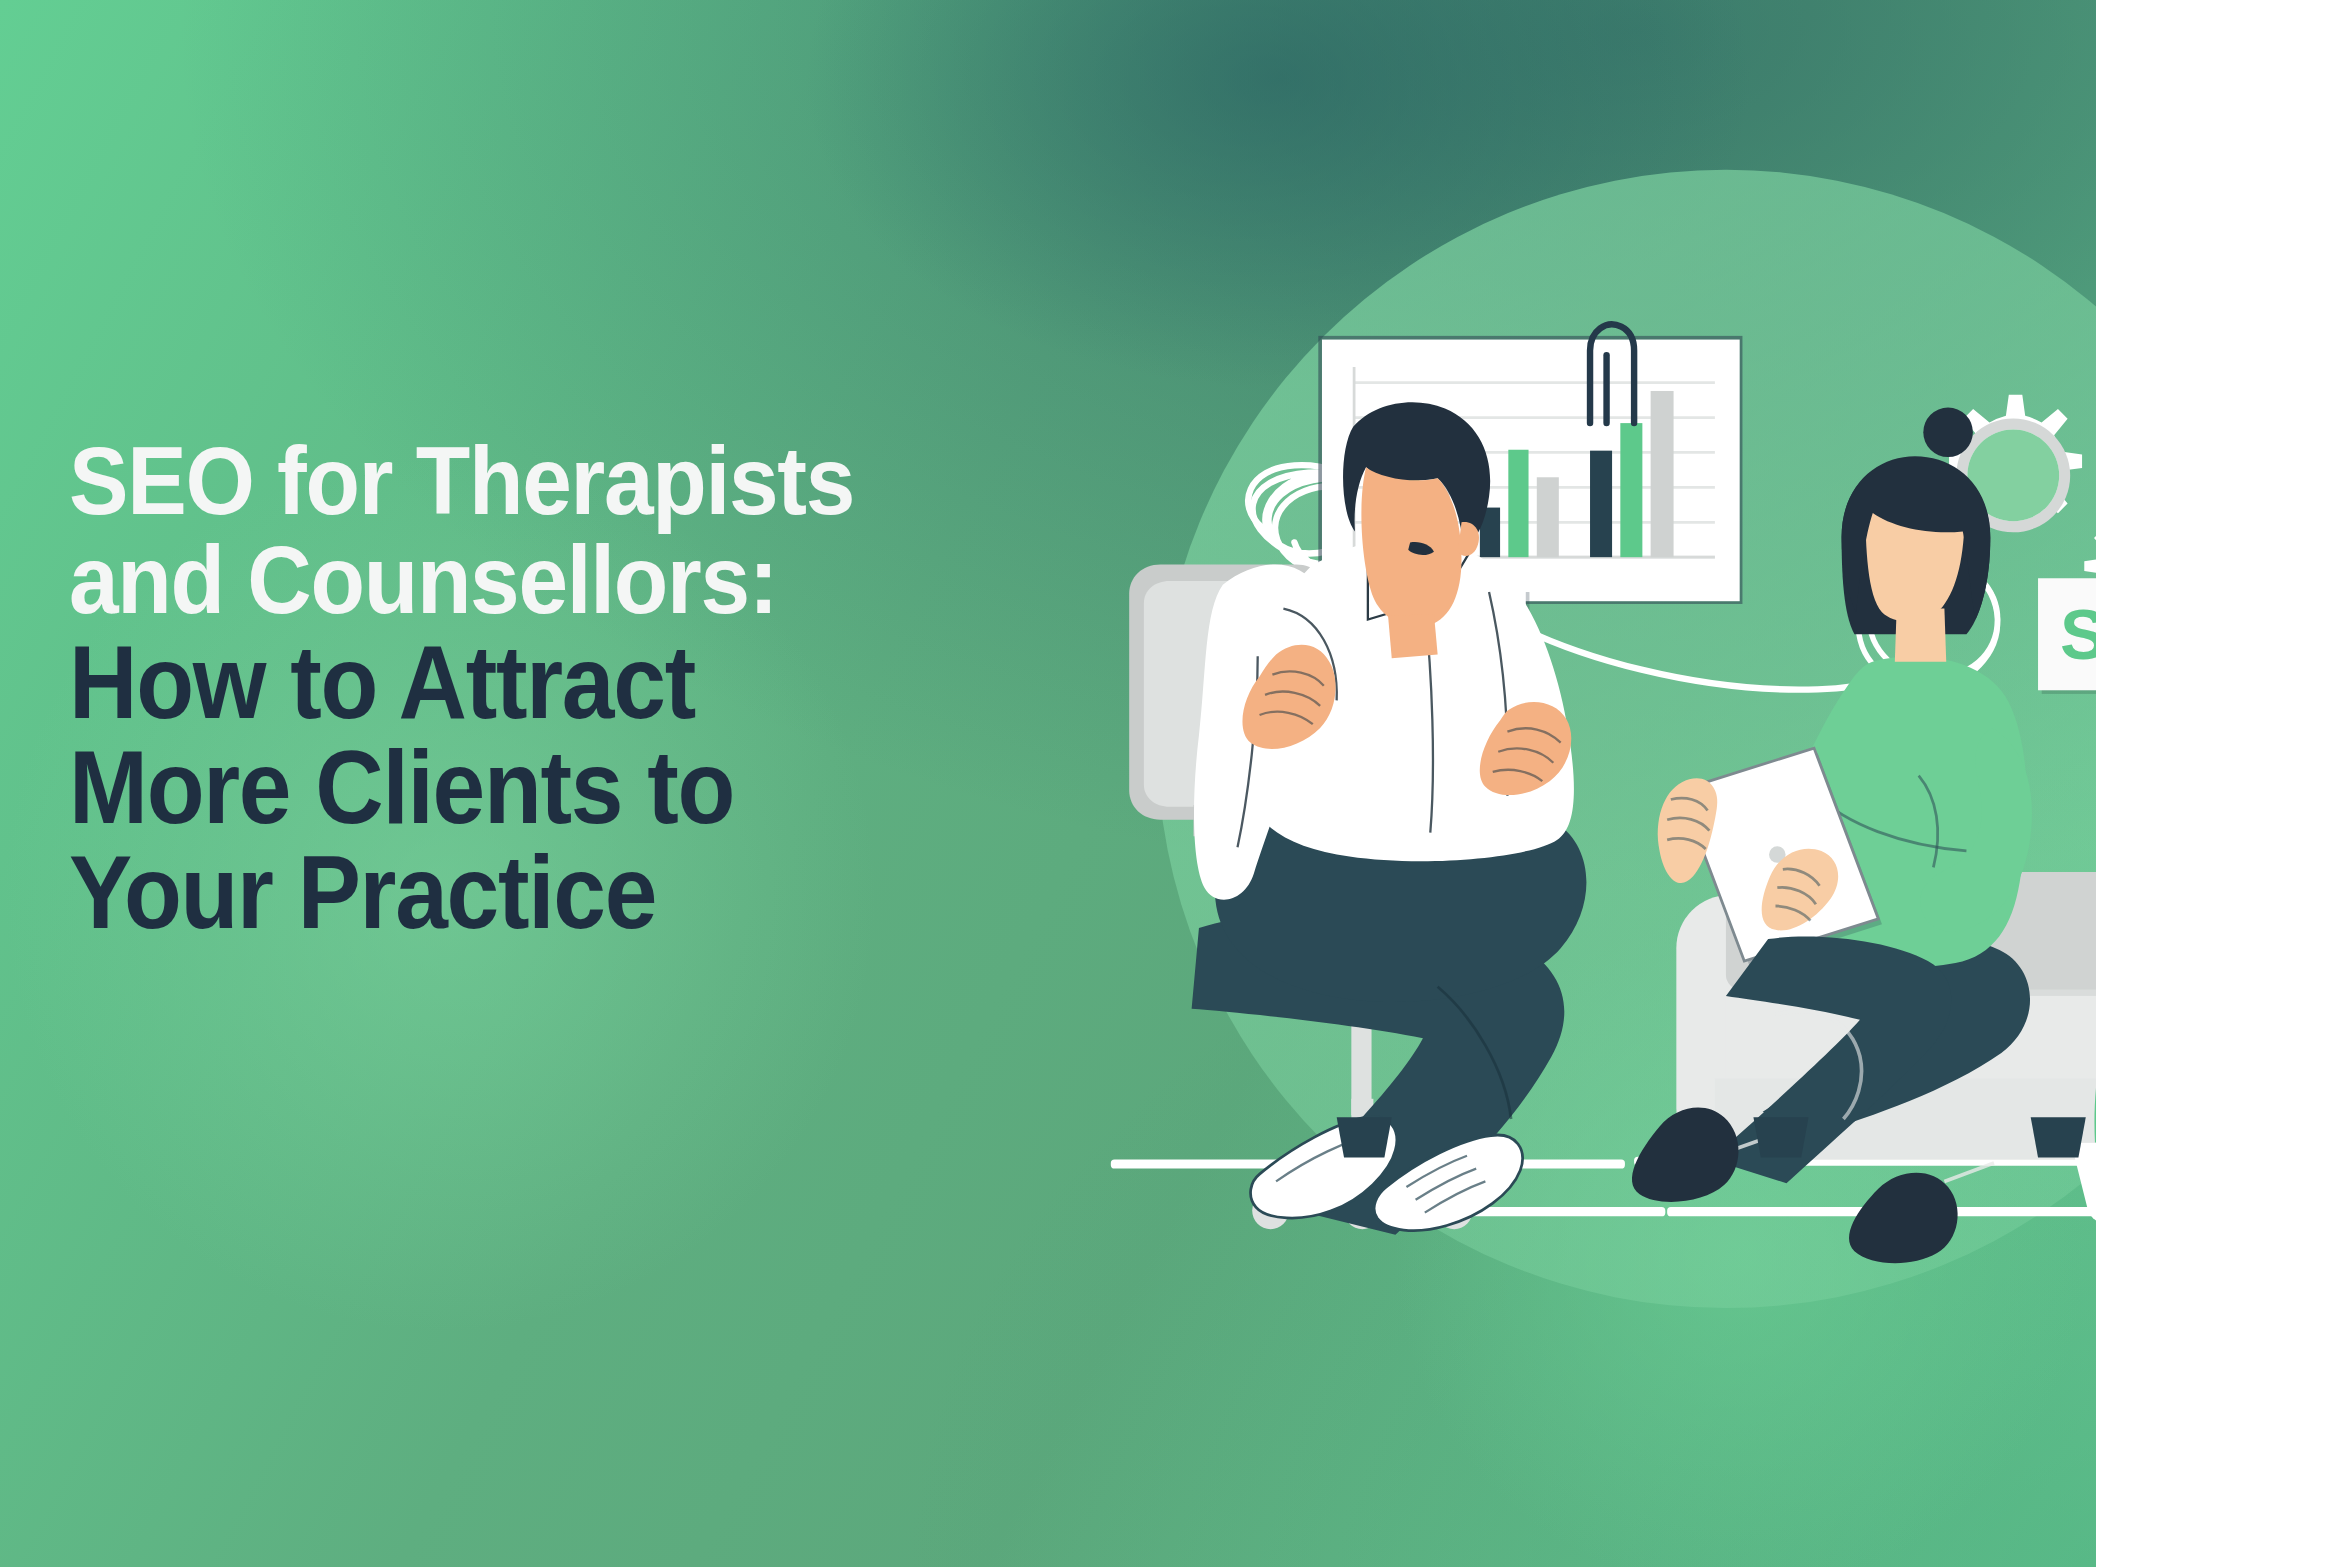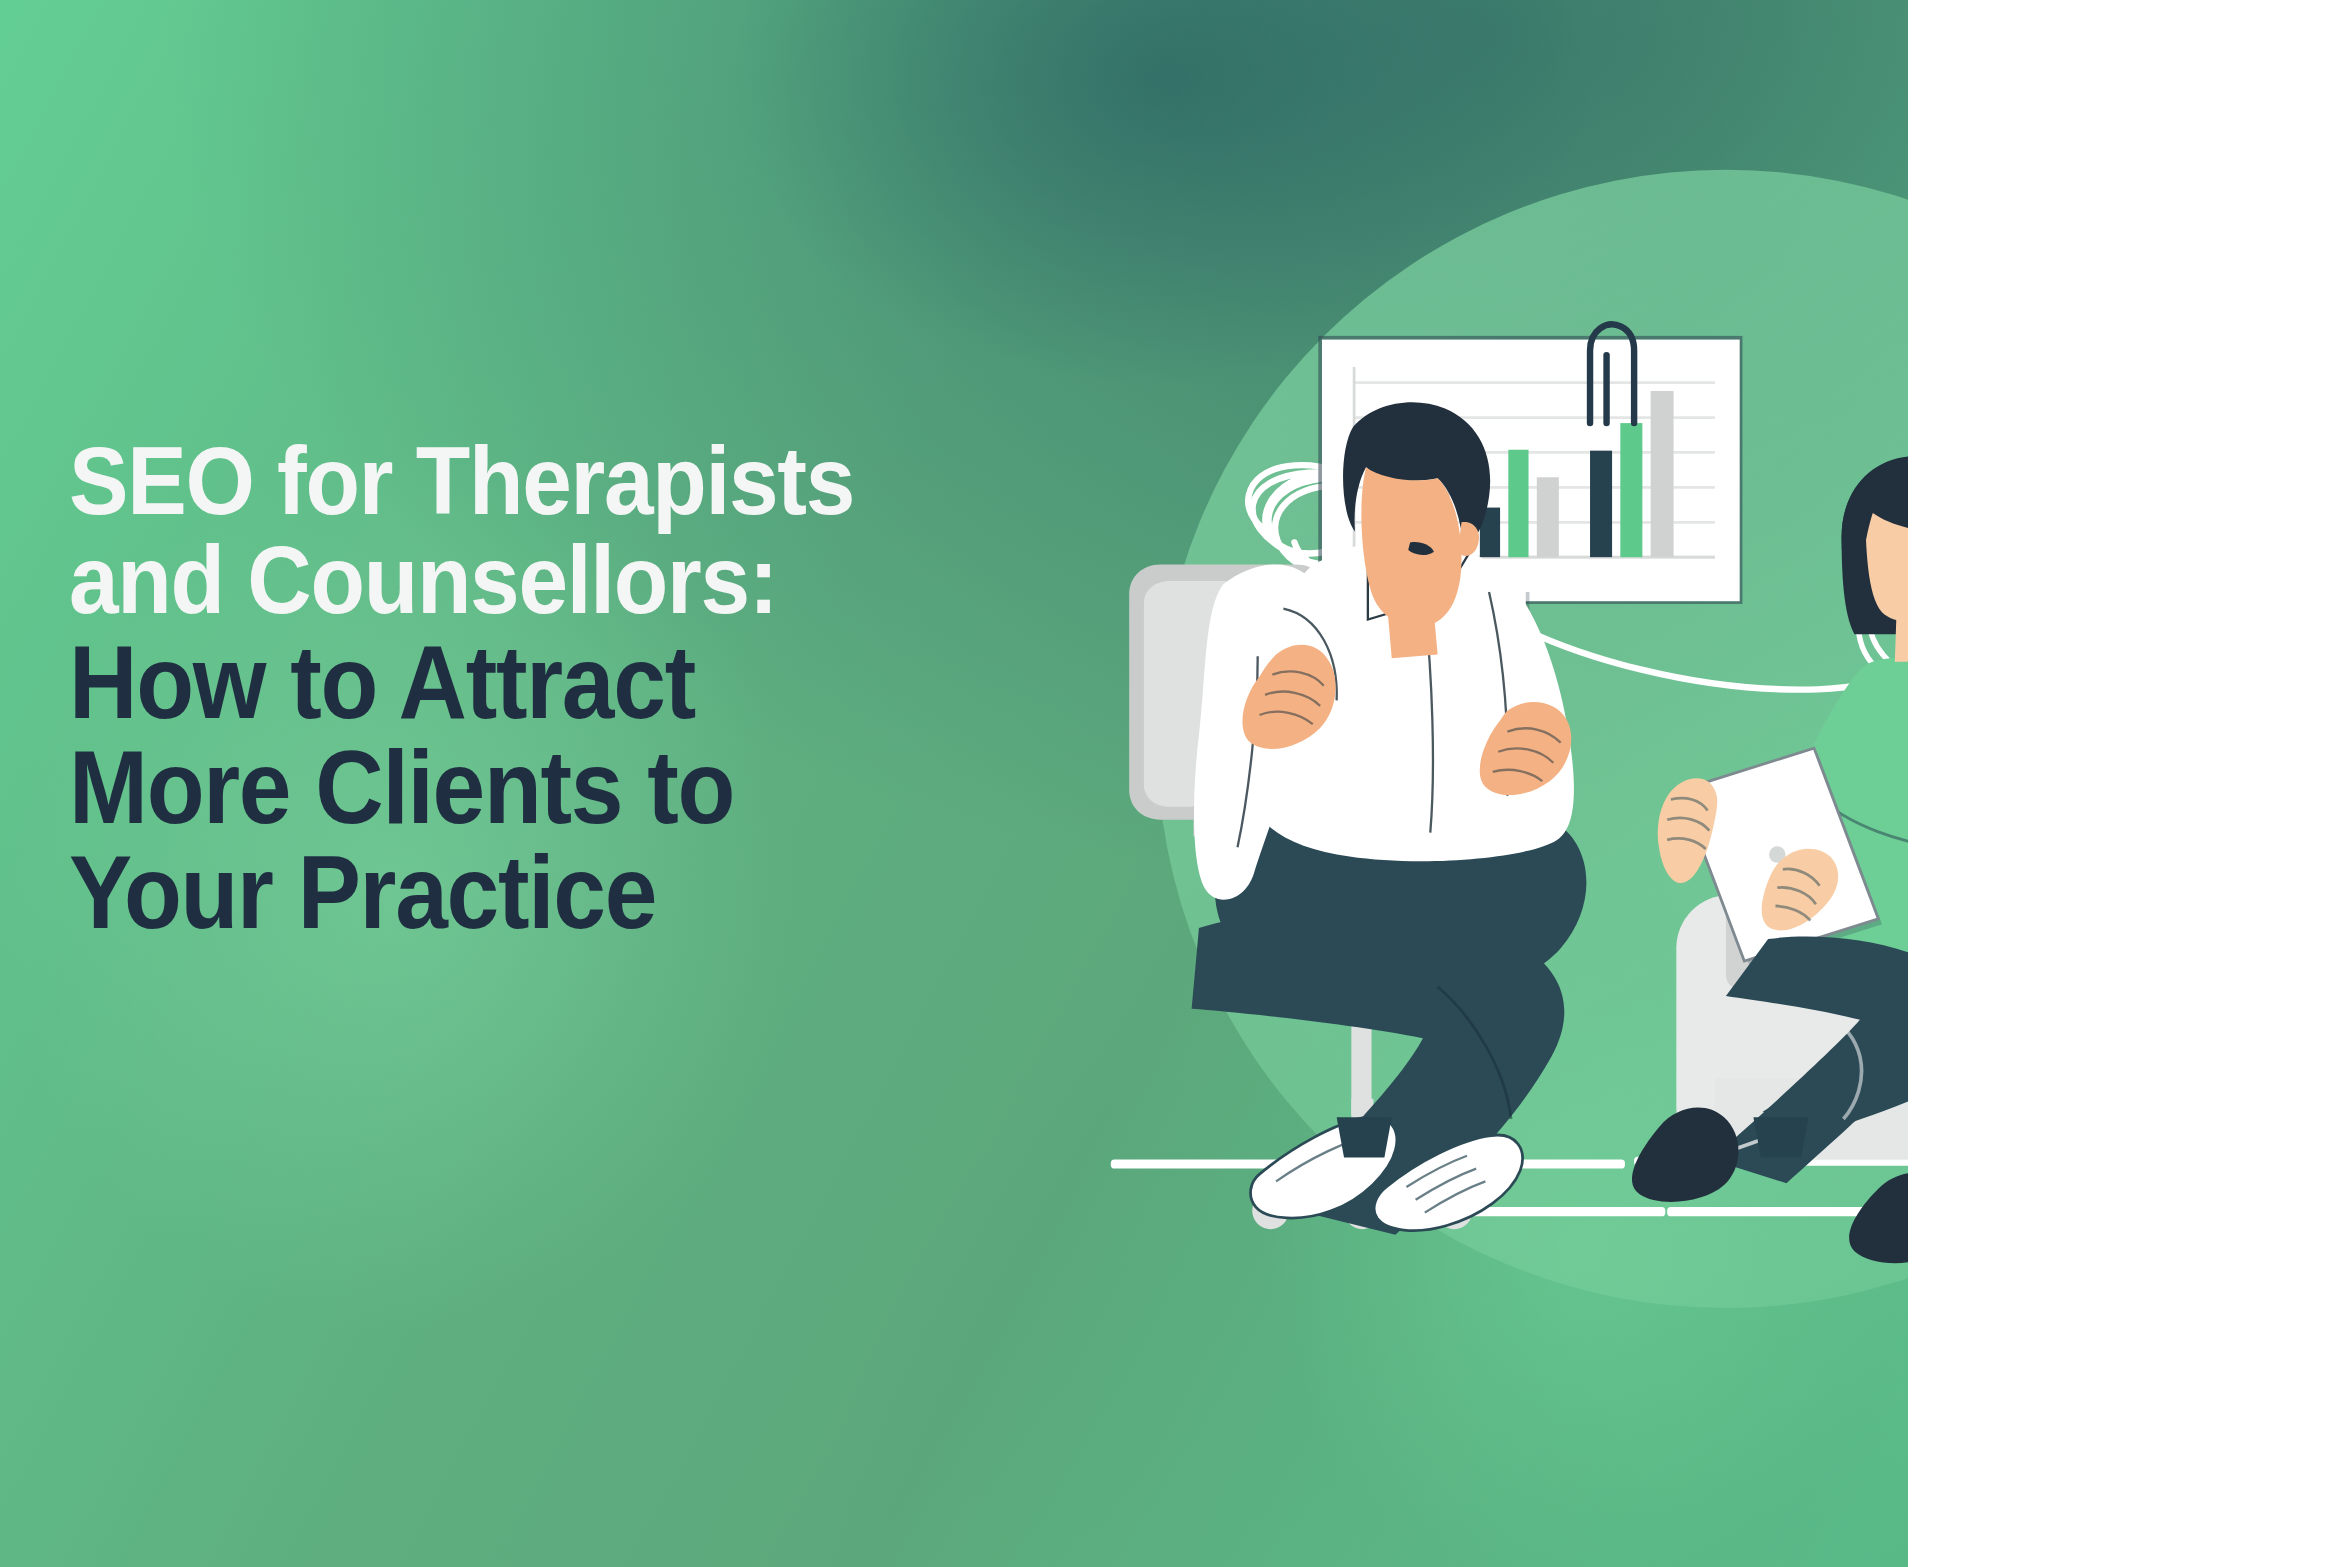--- a/index.html
+++ b/index.html
@@ -2,21 +2,21 @@
 <html style="font-size:14.7px"><head>
 <meta charset="utf-8">
 <style>
   html,body{margin:0;padding:0;background:#ffffff;}
   body{
     font-family:"Liberation Sans","DejaVu Sans",sans-serif;
     -webkit-font-smoothing:antialiased;
   }
   #stage{
     position:relative;
-    width:1908px;height:1568px;
+    width:2096px;height:1568px;
     overflow:hidden;
   }
   
   .bg{position:absolute;inset:0;}
   .bg-base{
     background:
       radial-gradient(120% 95% at 78% 2%, rgba(40,96,98,.62) 0%, rgba(40,96,98,.28) 30%, rgba(40,96,98,0) 58%),
       radial-gradient(95% 85% at 100% 100%, rgba(60,150,110,.38) 0%, rgba(60,150,110,0) 60%),
       linear-gradient(118deg,#63CE93 0%,#5EAE80 42%,#5CA87C 62%,#69CE96 100%);
   }

